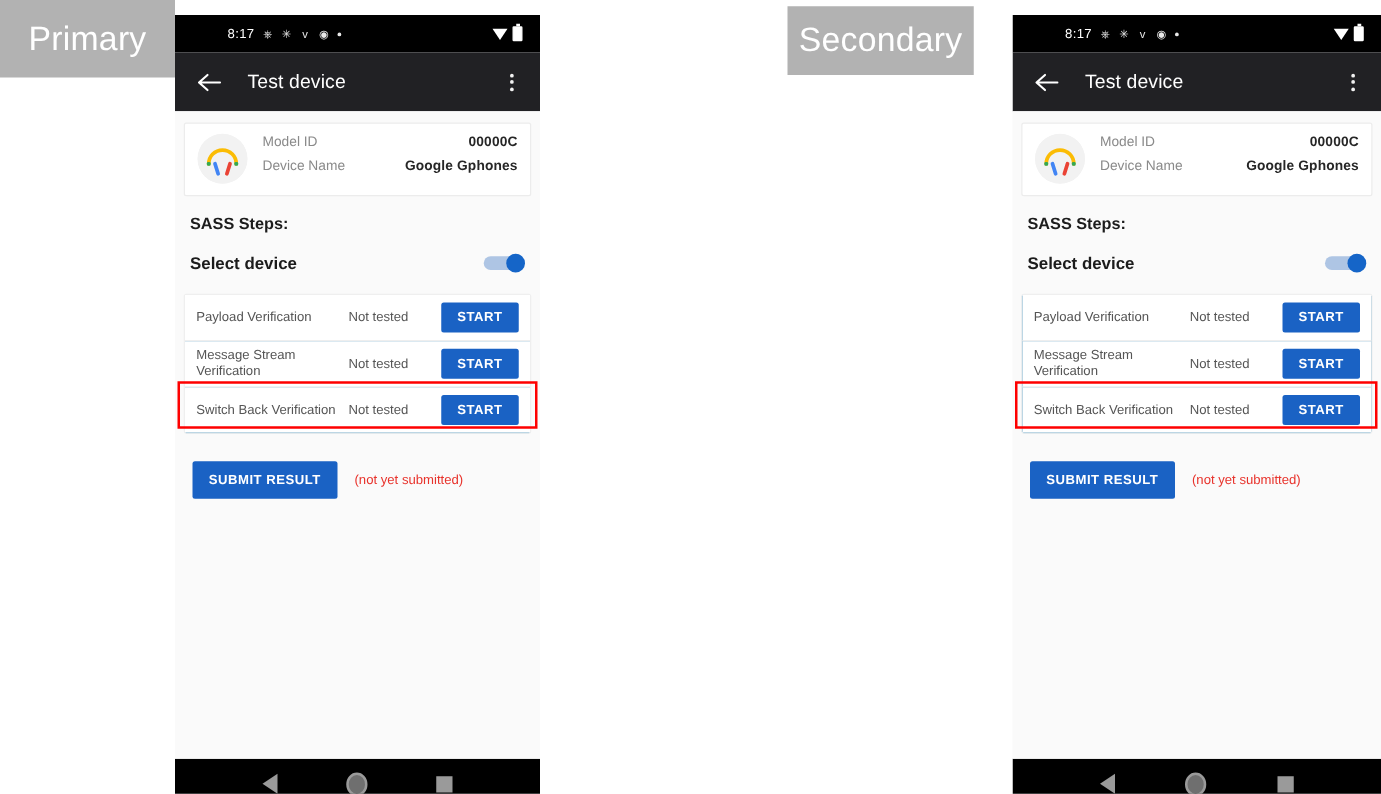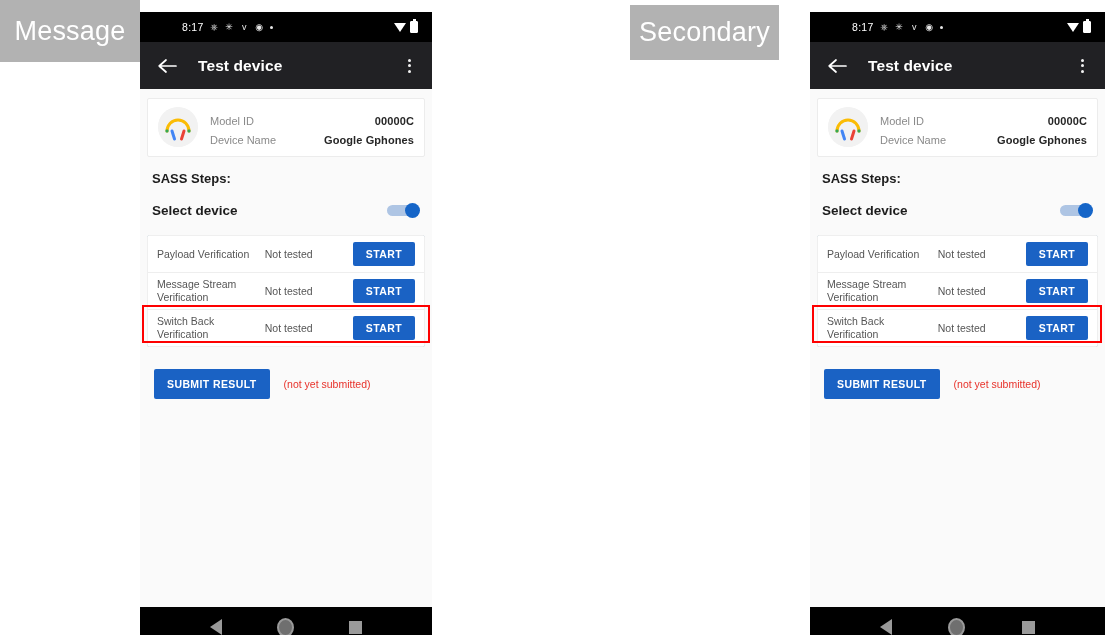--- a/index.html
+++ b/index.html
@@ -121,21 +121,21 @@
     width: 26px;
     height: 26px;
     display: flex;
     align-items: center;
     justify-content: center;
     cursor: pointer;
   }
   .app-bar-title {
     color: #ffffff;
     font-size: 15.5px;
-    font-weight: bold;
+    font-weight: normal;
     margin-left: 18px;
     letter-spacing: 0.1px;
   }
   .overflow-menu {
     position: absolute;
     right: 13px;
     width: 20px;
     height: 26px;
     display: flex;
     flex-direction: column;
@@ -177,21 +177,21 @@
     flex: 0 0 auto;
     position: relative;
     overflow: hidden;
   }
   .device-rows {
     flex: 1 1 auto;
     margin-left: 12px;
   }
   .device-row {
     display: flex;
-    align-items: flex-end;
+    align-items: flex-start;
     justify-content: space-between;
     height: 19px;
   }
   .device-label {
     font-size: 11px;
     color: #8a8a8a;
   }
   .device-value {
     font-size: 11px;
     color: #262626;
@@ -262,21 +262,21 @@
   .test-name {
     flex: 1 1 auto;
     font-size: 10.5px;
     color: #555555;
     line-height: 13px;
     max-width: 128px;
   }
   .test-status {
     font-size: 10.5px;
     color: #555555;
-    width: 88px;
+    width: 74px;
     flex: 0 0 auto;
   }
   .start-button {
     flex: 0 0 auto;
     background: #1a62c4;
     color: #ffffff;
     font-size: 10.5px;
     font-weight: bold;
     letter-spacing: 0.4px;
     padding: 6px 13px;
@@ -346,21 +346,21 @@
   .nav-recents {
     width: 13px; height: 13px;
     background: #9a9a9a;
     cursor: pointer;
   }
 </style>
 </head>
 <body>
 
 <div class="annot-label" id="label-primary">
-  <span>Message</span>
+  <span>Primary</span>
 </div>
 <div class="annot-label" id="label-secondary">
   <span>Secondary</span>
 </div>
 
 <div class="phone" id="phone-primary">
 
   <div class="status-bar">
     <div class="status-left">
       <span class="status-clock">8:17</span>

